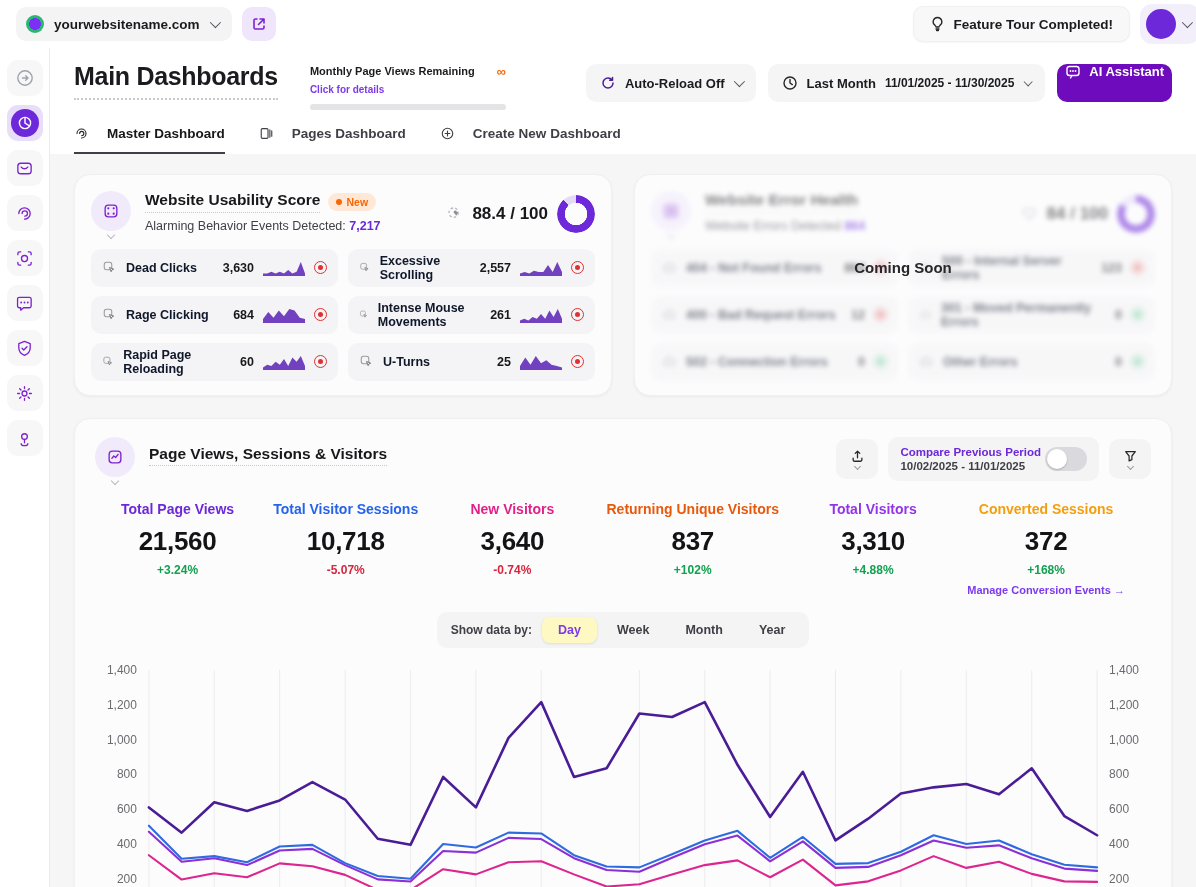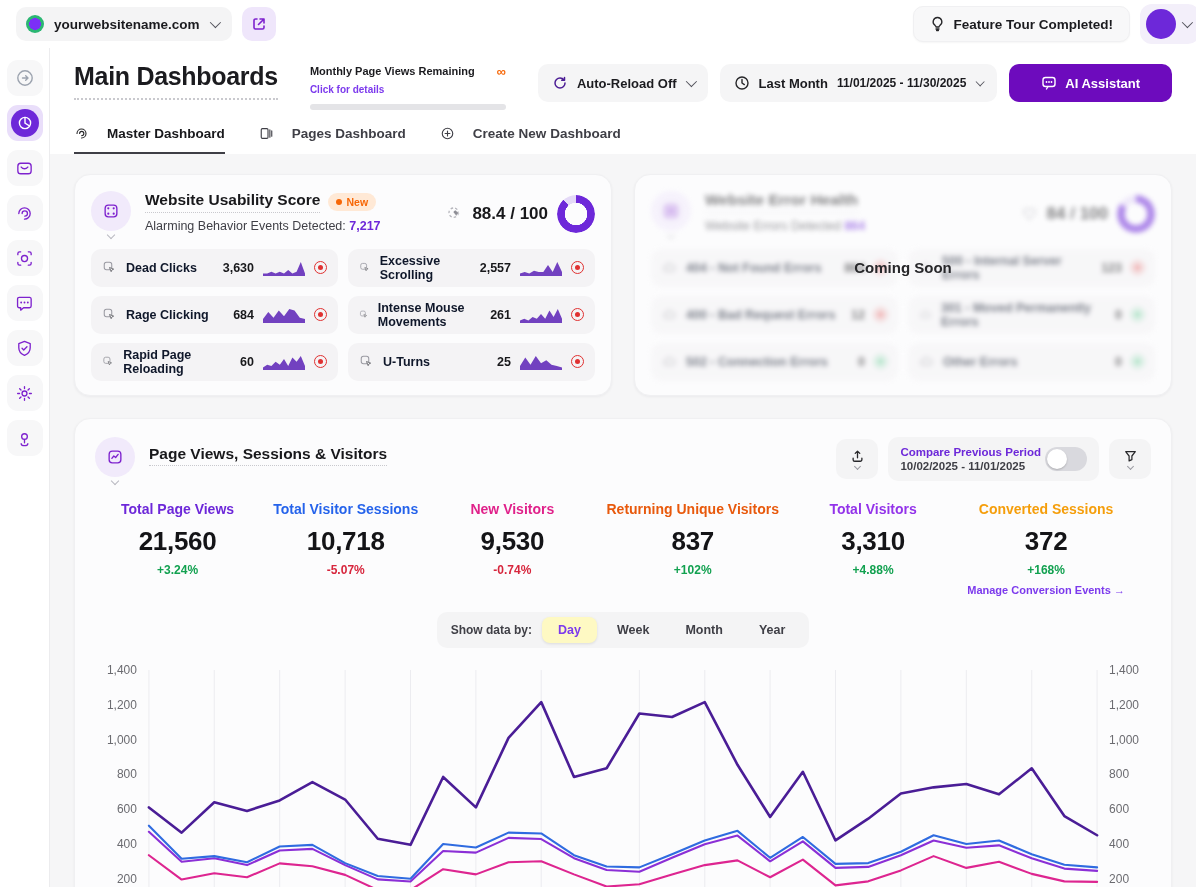--- a/index.html
+++ b/index.html
@@ -33,21 +33,21 @@
   .page-title { font-size:25px; font-weight:700; letter-spacing:-.3px; border-bottom:2px dotted #c9c9ce; padding-bottom:7px; }
   .quota { margin-left:32px; width:196px; padding-top:3px; }
   .quota-top { display:flex; align-items:flex-start; justify-content:space-between; }
   .quota-label { font-size:11px; font-weight:700; color:#1b1b1f; line-height:1.25; }
   .quota-link { font-size:10px; font-weight:700; color:#7c3aed; margin-top:1px; display:inline-block; }
   .quota-inf { color:#f76707; font-size:13px; font-weight:700; line-height:1; }
   .quota-bar { margin-top:7px; height:6px; border-radius:3px; background:#e4e4e7; }
   .header-right { margin-left:auto; display:flex; align-items:center; gap:12px; padding-top:2px; }
   .hdr-pill { display:flex; align-items:center; gap:9px; background:#f5f5f6; border-radius:10px; height:38px; padding:0 14px; font-size:13px; font-weight:600; color:#1b1b1f; }
   .hdr-pill .range { font-size:12px; font-weight:600; }
-  .ai-btn { display:flex; align-items:center; gap:8px; background:#6d0bbd; color:#fff; border:none; border-radius:10px; height:38px; padding:0 32px; font-size:13px; font-weight:700; font-family:inherit; }
+  .ai-btn { display:flex; align-items:flex-start; gap:8px; background:#6d0bbd; color:#fff; border:none; border-radius:10px; height:38px; padding:0 8px; font-size:13px; font-weight:700; font-family:inherit; }
 
   
   .tabs { background:#fff; display:flex; gap:34px; padding:16px 24px 0 24px; }
   .tab { display:flex; align-items:center; gap:18px; font-size:13.5px; font-weight:600; color:#3f3f46; padding-bottom:11px; border-bottom:2px solid transparent; }
   .tab.active { color:#18181b; border-bottom-color:#3f3f46; }
 
   
   .content { flex:1; background:#f6f6f7; padding:20px 24px; overflow:hidden; }
   .cards-row { display:flex; gap:22px; }
   .card { background:#fcfcfd; border:1px solid #f0f0f2; border-radius:16px; box-shadow:0 1px 3px rgba(20,20,30,.05); }
@@ -508,21 +508,21 @@
               <div class="s-value">21,560</div>
               <div class="s-delta pos">+3.24%</div>
             </div>
             <div class="stat">
               <div class="s-label" style="color:#2563eb">Total Visitor Sessions</div>
               <div class="s-value">10,718</div>
               <div class="s-delta neg">-5.07%</div>
             </div>
             <div class="stat">
               <div class="s-label" style="color:#e0218a">New Visitors</div>
-              <div class="s-value">9,530</div>
+              <div class="s-value">3,640</div>
               <div class="s-delta neg">-0.74%</div>
             </div>
             <div class="stat">
               <div class="s-label" style="color:#e8590c">Returning Unique Visitors</div>
               <div class="s-value">837</div>
               <div class="s-delta pos">+102%</div>
             </div>
             <div class="stat">
               <div class="s-label" style="color:#9333ea">Total Visitors</div>
               <div class="s-value">3,310</div>

